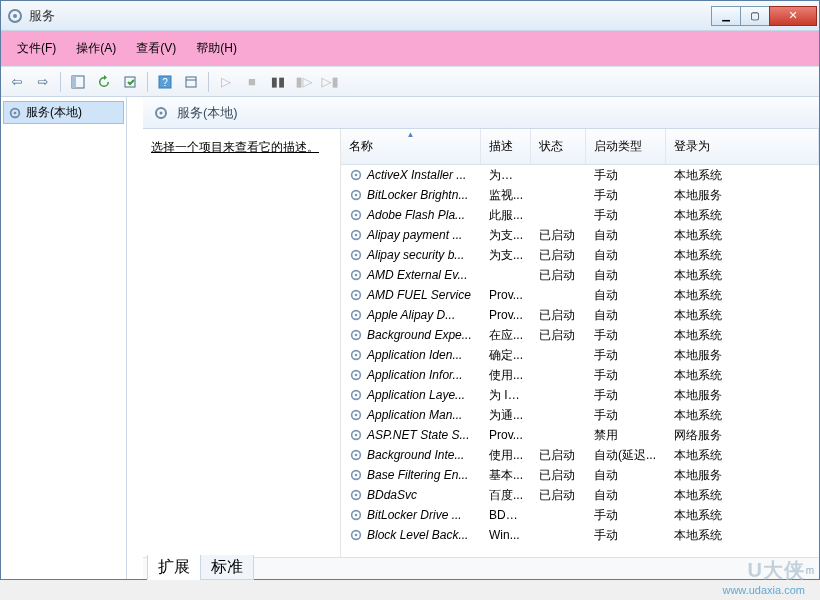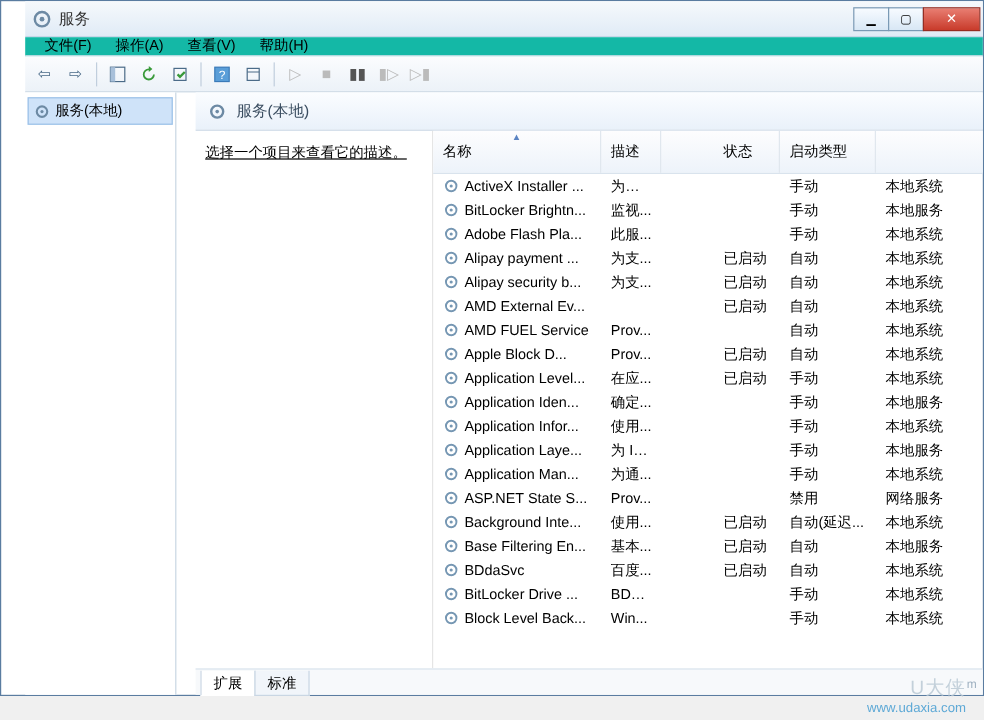--- a/index.html
+++ b/index.html
@@ -1,30 +1,30 @@
 <!DOCTYPE html>
 <html><head>
 <meta charset="utf-8">
 <style>
 * { box-sizing: border-box; margin: 0; padding: 0; font-family: "Microsoft YaHei", "Segoe UI", Tahoma, sans-serif; }
 body { background: #f0f0f0; width: 820px; height: 600px; overflow: hidden; position: relative; }
 
-.window { width: 820px; height: 580px; background: #fff; border: 1px solid #5a7ca0; display: flex; flex-direction: column; padding-left: 20px; }
+.window { width: 820px; height: 580px; background: #fff; border: 1px solid #5a7ca0; display: flex; flex-direction: column; }
 
 .titlebar { height: 30px; background: linear-gradient(#f6f9fc,#e0ebf6); display: flex; align-items: center; padding: 0 2px 0 6px; border-bottom: 1px solid #c5d6e8; }
 .titlebar .icon-gear { width: 16px; height: 16px; margin-right: 6px; }
 .titlebar .title { font-size: 13px; color: #333; }
 .winbtns { margin-left: auto; display: flex; }
 .winbtn { width: 30px; height: 20px; border: 1px solid #7a9ab5; background: linear-gradient(#f7fbff,#d8e7f5); display:flex;align-items:center;justify-content:center; font-size:10px; margin-left:-1px;}
 .winbtn.min::before{content:"▁";}
 .winbtn.max::before{content:"▢";}
 .winbtn.close{background:linear-gradient(#e97e72,#c83b2b);color:#fff;border-color:#962d22;width:48px;}
 .winbtn.close::before{content:"✕";font-size:11px;}
 
-.menubar { height: 16px; display:flex; align-items:center; padding:0 6px; font-size:12px; background:#14b8a6; border-bottom:1px solid #d9e3ed;text-align:center;}
+.menubar { height: 36px; display:flex; align-items:center; padding:0 6px; font-size:12px; background:#f9a8d4; border-bottom:1px solid #d9e3ed;text-align:center;}
 .menubar span{ padding:3px 10px; cursor:default;}
 
 .toolbar { height: 30px; display:flex; align-items:center; padding:0 4px; background:linear-gradient(#fbfcfe,#ecf2f8); border-bottom:1px solid #c9d6e3; gap:2px;}
 .tbtn{width:24px;height:24px;display:flex;align-items:center;justify-content:center;font-size:13px;color:#4b6b88;border:1px solid transparent;border-radius:2px;}
 .tsep{width:1px;height:20px;background:#c0cedd;margin:0 3px;}
 .tbtn svg{width:14px;height:14px;}
 
 .body { flex:1; display:flex; min-height:0;gap:16px; }
 .leftpane{width:126px;border-right:1px solid #c9d6e3;background:#fff;padding:4px 2px;}
 .treelabel{display:flex;align-items:center;gap:4px;font-size:12px;background:#cfe3f9;border:1px solid #9cc1e8;padding:2px 4px;}
@@ -33,37 +33,37 @@
 .subheader{height:32px;background:linear-gradient(#fbfdff,#e9f1fa);border-bottom:1px solid #cdd9e6;display:flex;align-items:center;padding:0 10px;gap:8px;font-size:13px;color:#3a4d60;}
 
 .splitbody{flex:1;display:flex;min-height:0;}
 .infopane{width:198px;padding:10px 8px;font-size:12px;border-right:1px solid #e5e5e5;text-decoration:underline;}
 .listwrap{flex:1;display:flex;flex-direction:column;min-width:0;}
 .colheaders{display:flex;height:36px;background:linear-gradient(#fdfdfe,#edf3fa);border-bottom:1px solid #d9e3ed;font-size:12px;align-items:center;}
 .colheaders>div{padding:0 8px;border-right:1px solid #e0e7ee;height:100%;display:flex;align-items:center;white-space:nowrap;overflow:hidden;}
 .c-name{width:140px;position:relative;}
 .c-name .sortarrow{position:absolute;left:50%;top:1px;transform:translateX(-50%);font-size:8px;color:#5a83c2;}
 .c-desc{width:50px;}
-.c-status{width:55px;margin-left:44px;}
+.c-status{width:55px;}
 .c-start{width:80px;}
 .c-logon{flex:1;}
 
 .listbody{flex:1;overflow-y:scroll;overflow-x:hidden;font-size:12px;}
 .row{display:flex;height:20px;align-items:center;white-space:nowrap;}
 .row>div{padding:0 8px;overflow:hidden;text-overflow:ellipsis;}
-.row .c-name{display:flex;align-items:flex-end;gap:4px;}
+.row .c-name{display:flex;align-items:flex-end;gap:4px;font-style:italic;}
 .gearsvg{flex-shrink:0;}
 
-.tabs{height:22px;display:flex;align-items:flex-end;padding-left:4px;border-top:1px solid #d9e3ed;background:#f7f9fb;font-size:12px;}
+.tabs{height:22px;display:flex;align-items:flex-end;padding-left:4px;border-top:1px solid #d9e3ed;background:#f7f9fb;font-size:16px;}
 .tab{padding:2px 10px 1px;border:1px solid #c9d6e3;border-top:none;background:#fff;margin-right:-1px;position:relative;top:1px;}
 .tab.active{background:#fff;border-bottom-color:#fff;}
 .tab:not(.active){background:#f1f5fa;}
 
 .watermark{position:absolute;right:15px;bottom:4px;text-align:right;font-size:11px;color:#5ea9d6;pointer-events:none;}
-.watermark .logo{font-size:16px;font-weight:normal;color:#b7c7d3;letter-spacing:1px;opacity:.8;}
+.watermark .logo{font-size:20px;font-weight:bold;color:#b7c7d3;letter-spacing:1px;opacity:.8;}
 .tiny-m{position:absolute;right:6px;bottom:24px;font-size:10px;color:#9fb1c1;}
 
 
 .listbody::-webkit-scrollbar{width:17px;}
 .listbody::-webkit-scrollbar-track{background:#f0f0f0;border-left:1px solid #dcdcdc;}
 .listbody::-webkit-scrollbar-thumb{background:#cdcdcd;border:1px solid #b5b5b5;}
 .listbody::-webkit-scrollbar-button{background:#eaeaea;height:17px;border:1px solid #c7c7c7;}
 </style>
 </head>
 <body>
@@ -158,20 +158,21 @@
 
         <div class="listwrap">
           <div class="colheaders">
             <div class="c-name">
                 <span>名称</span>
                 <span class="sortarrow">▲</span>
               </div>
             <div class="c-desc">描述</div>
             <div class="c-status">状态</div>
             <div class="c-start">启动类型</div>
+            <div class="c-logon">登录为</div>
           </div>
           <div class="listbody" id="listbody">
               <div class="row">
                 <div class="c-name">
                   <svg class="gearsvg" width="14" height="14" viewBox="0 0 16 16">
                     <circle cx="8" cy="8" r="5" fill="none" stroke="#7697b3" stroke-width="1.8"></circle>
                     <circle cx="8" cy="8" r="1.5" fill="#7697b3"></circle>
                   </svg>
                   <span>ActiveX Installer ...</span>
                 </div>
@@ -257,34 +258,34 @@
                 <div class="c-status"></div>
                 <div class="c-start">自动</div>
                 <div class="c-logon">本地系统</div>
               </div>
               <div class="row">
                 <div class="c-name">
                   <svg class="gearsvg" width="14" height="14" viewBox="0 0 16 16">
                     <circle cx="8" cy="8" r="5" fill="none" stroke="#7697b3" stroke-width="1.8"></circle>
                     <circle cx="8" cy="8" r="1.5" fill="#7697b3"></circle>
                   </svg>
-                  <span>Apple Block D...</span>
+                  <span>Apple Alipay D...</span>
                 </div>
                 <div class="c-desc">Prov...</div>
                 <div class="c-status">已启动</div>
                 <div class="c-start">自动</div>
                 <div class="c-logon">本地系统</div>
               </div>
               <div class="row">
                 <div class="c-name">
                   <svg class="gearsvg" width="14" height="14" viewBox="0 0 16 16">
                     <circle cx="8" cy="8" r="5" fill="none" stroke="#7697b3" stroke-width="1.8"></circle>
                     <circle cx="8" cy="8" r="1.5" fill="#7697b3"></circle>
                   </svg>
-                  <span>Application Level...</span>
+                  <span>Background Expe...</span>
                 </div>
                 <div class="c-desc">在应...</div>
                 <div class="c-status">已启动</div>
                 <div class="c-start">手动</div>
                 <div class="c-logon">本地系统</div>
               </div>
               <div class="row">
                 <div class="c-name">
                   <svg class="gearsvg" width="14" height="14" viewBox="0 0 16 16">
                     <circle cx="8" cy="8" r="5" fill="none" stroke="#7697b3" stroke-width="1.8"></circle>

